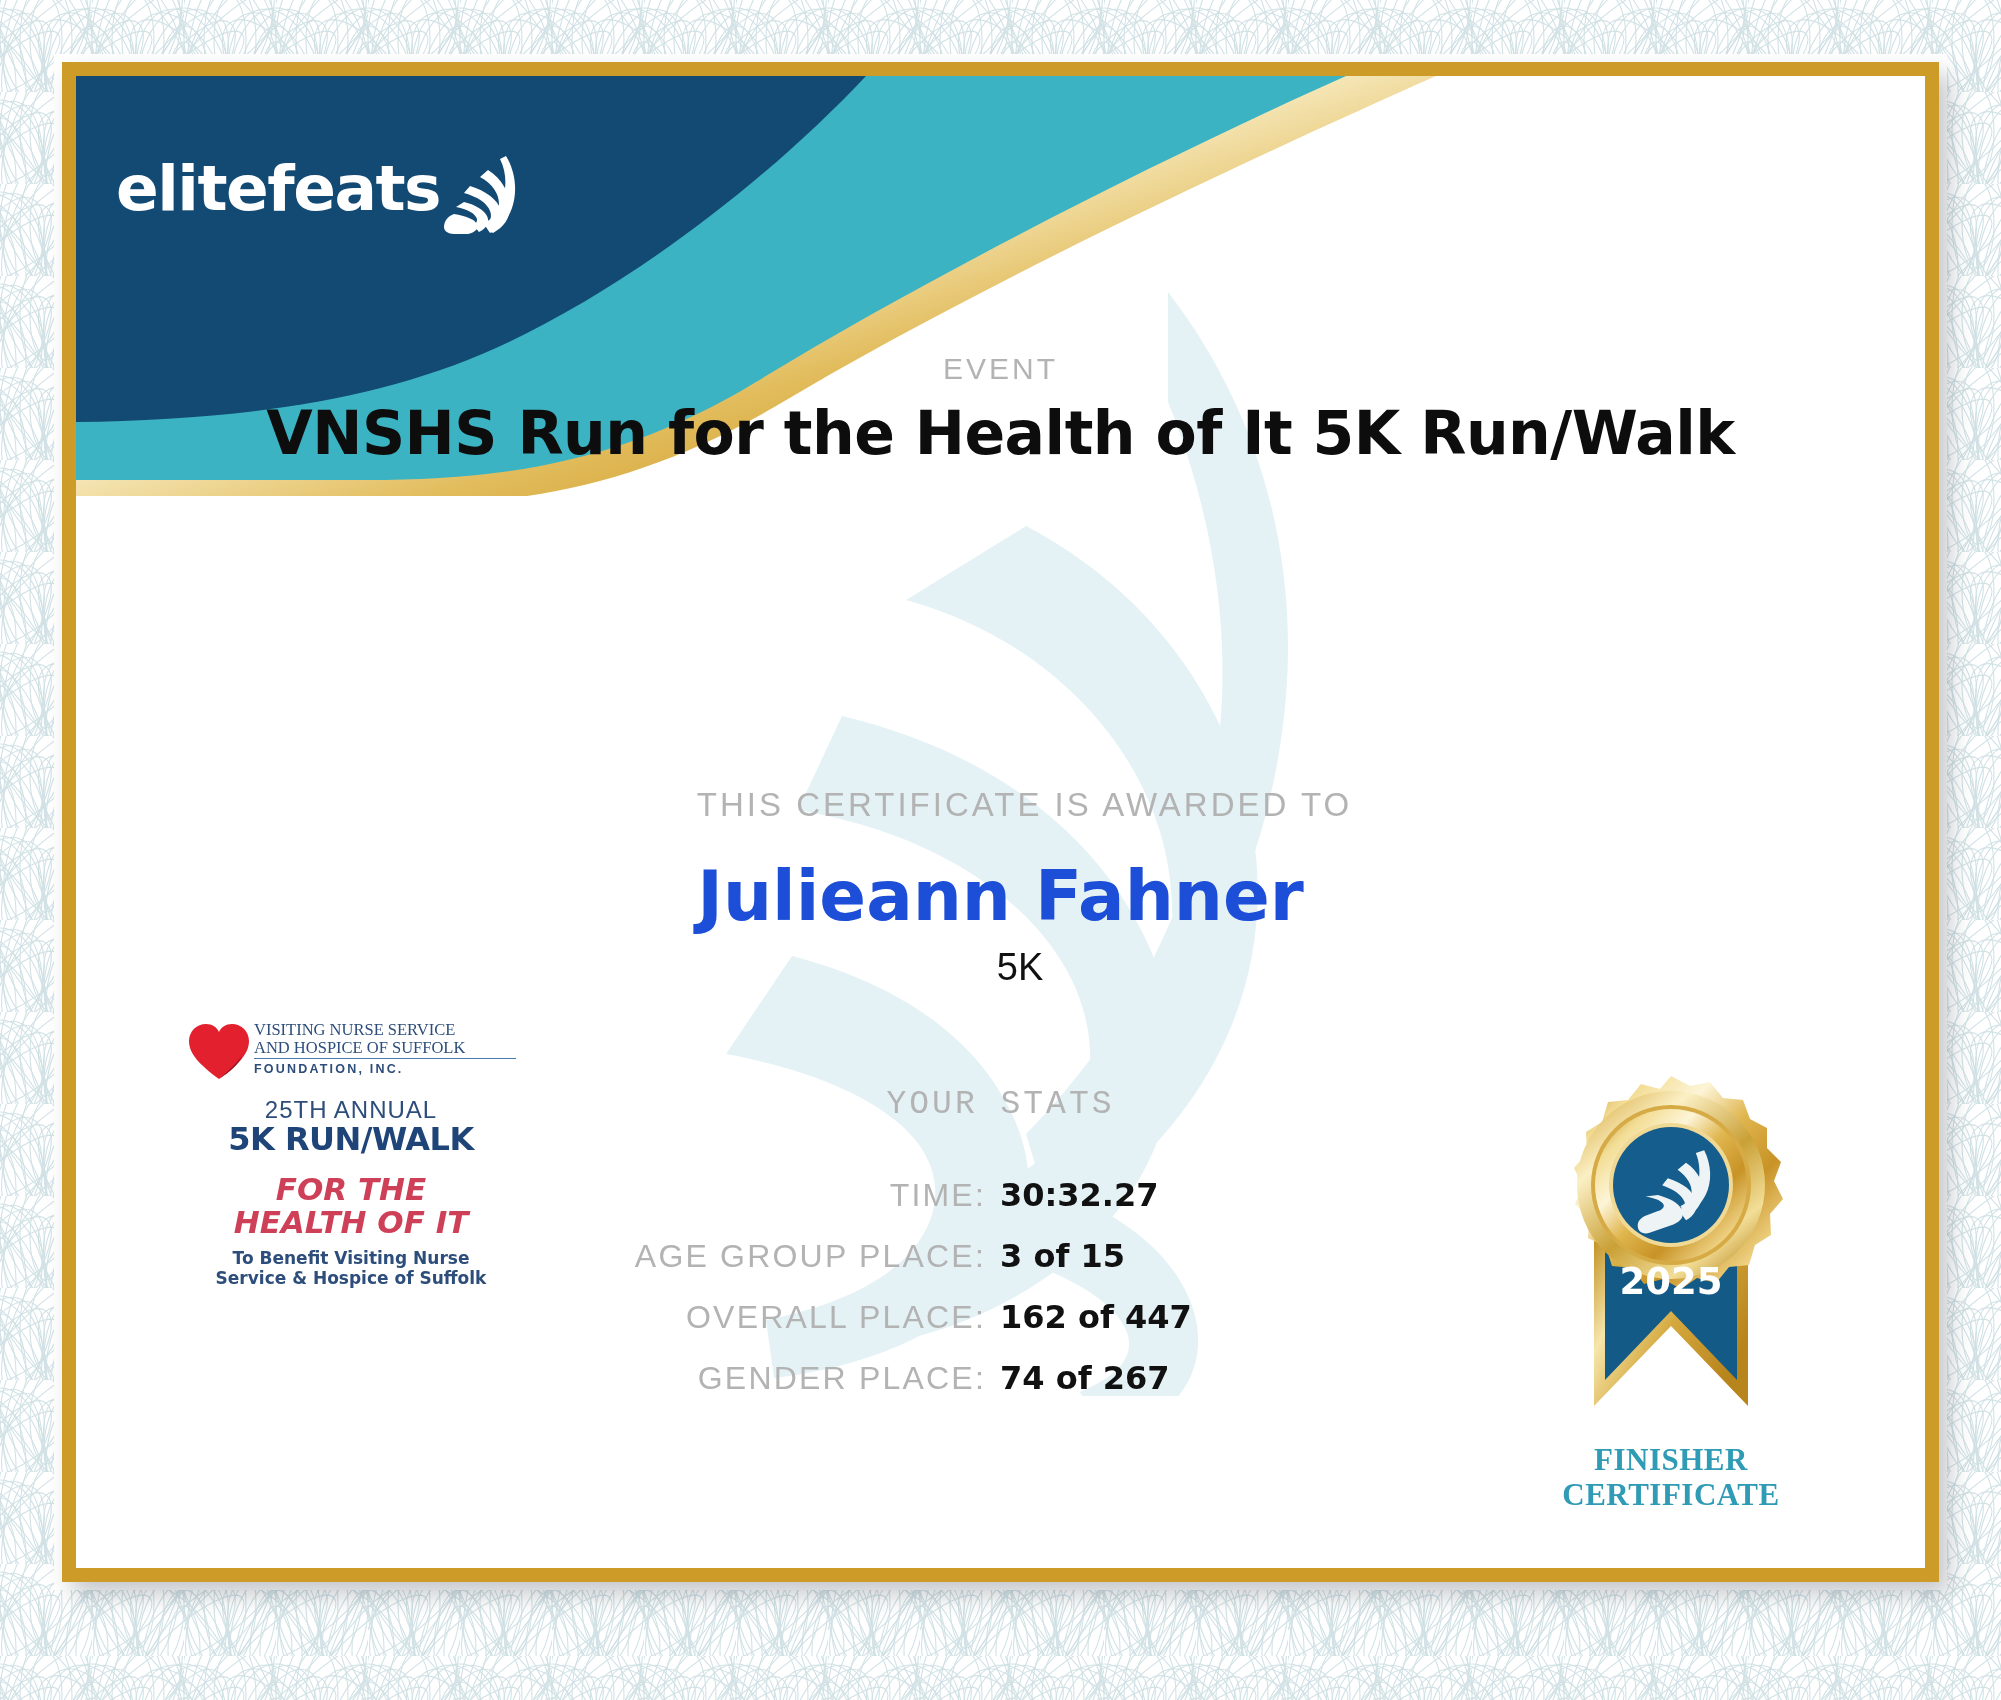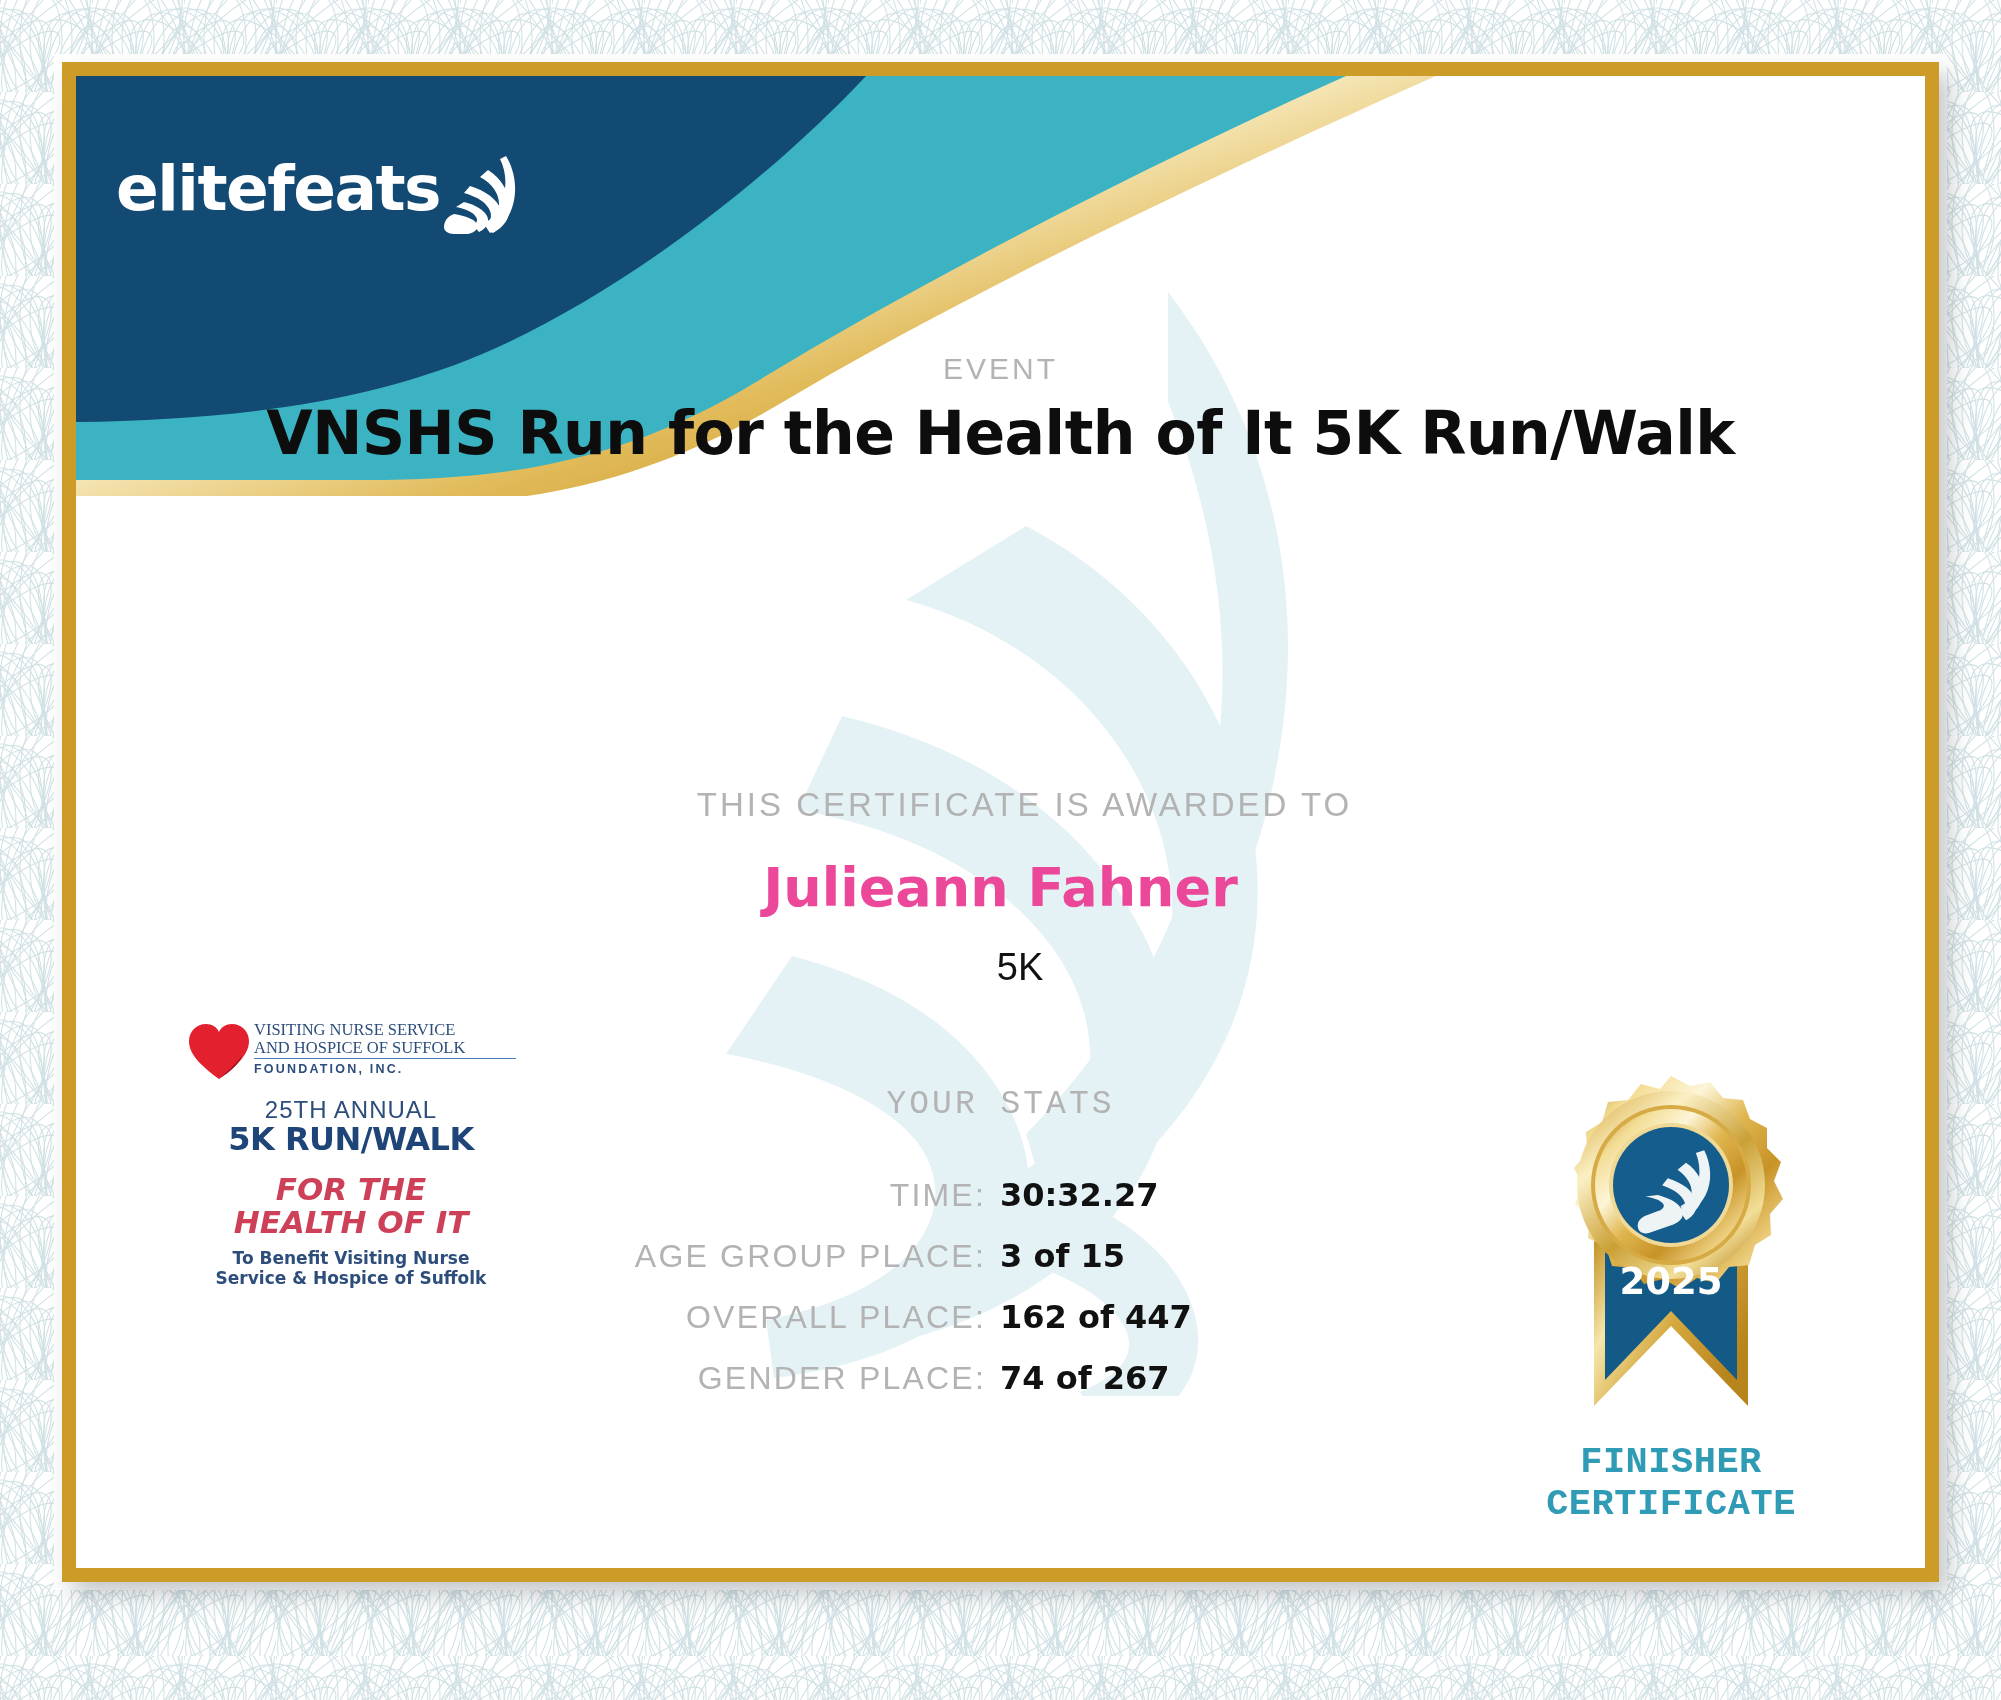--- a/index.html
+++ b/index.html
@@ -83,21 +83,21 @@
     font-family:"DejaVu Sans", sans-serif;
     white-space:nowrap;
   }
   #awarded-label{
     position:absolute;top:710px;left:0;width:1849px;text-align:center;
     font-size:33px;
     margin-left:24px;
   }
   #recipient-name{
     position:absolute;top:780px;left:0;width:1849px;text-align:center;
-    font-size:54px;font-weight:700;color:#ec4899;
+    font-size:69px;font-weight:700;color:#1d4ed8;
     font-family:"DejaVu Sans", sans-serif;
   }
   #event-distance{
     position:absolute;top:870px;left:0;width:1888px;text-align:center;
     font-size:38px;font-weight:400;color:#111111;
     font-family:"Liberation Sans", sans-serif;
   }
   #stats-label{
     position:absolute;top:1010px;left:0;width:1849px;text-align:center;
     font-size:33px;
@@ -184,23 +184,23 @@
 
   
   #medal{
     position:absolute;left:1400px;top:1000px;width:390px;
     z-index:6;text-align:center;
   }
   #medal-svg-wrap{width:390px;height:390px;margin:0 auto;}
   #finisher-text{
     margin-top:-24px;
     color:#2f9bb5;
-    font-family:Liberation Mono, monospace;
+    font-family:Liberation Serif, serif;
     font-weight:700;
-    font-size:37px;
+    font-size:31px;
     letter-spacing:0.5px;
     line-height:1.13;
   }
 </style>
 </head>
 <body>
 
 <svg id="guilloche" viewBox="0 0 2001 1700" xmlns="http://www.w3.org/2000/svg">
   <defs>
     <g id="gl-unit">

